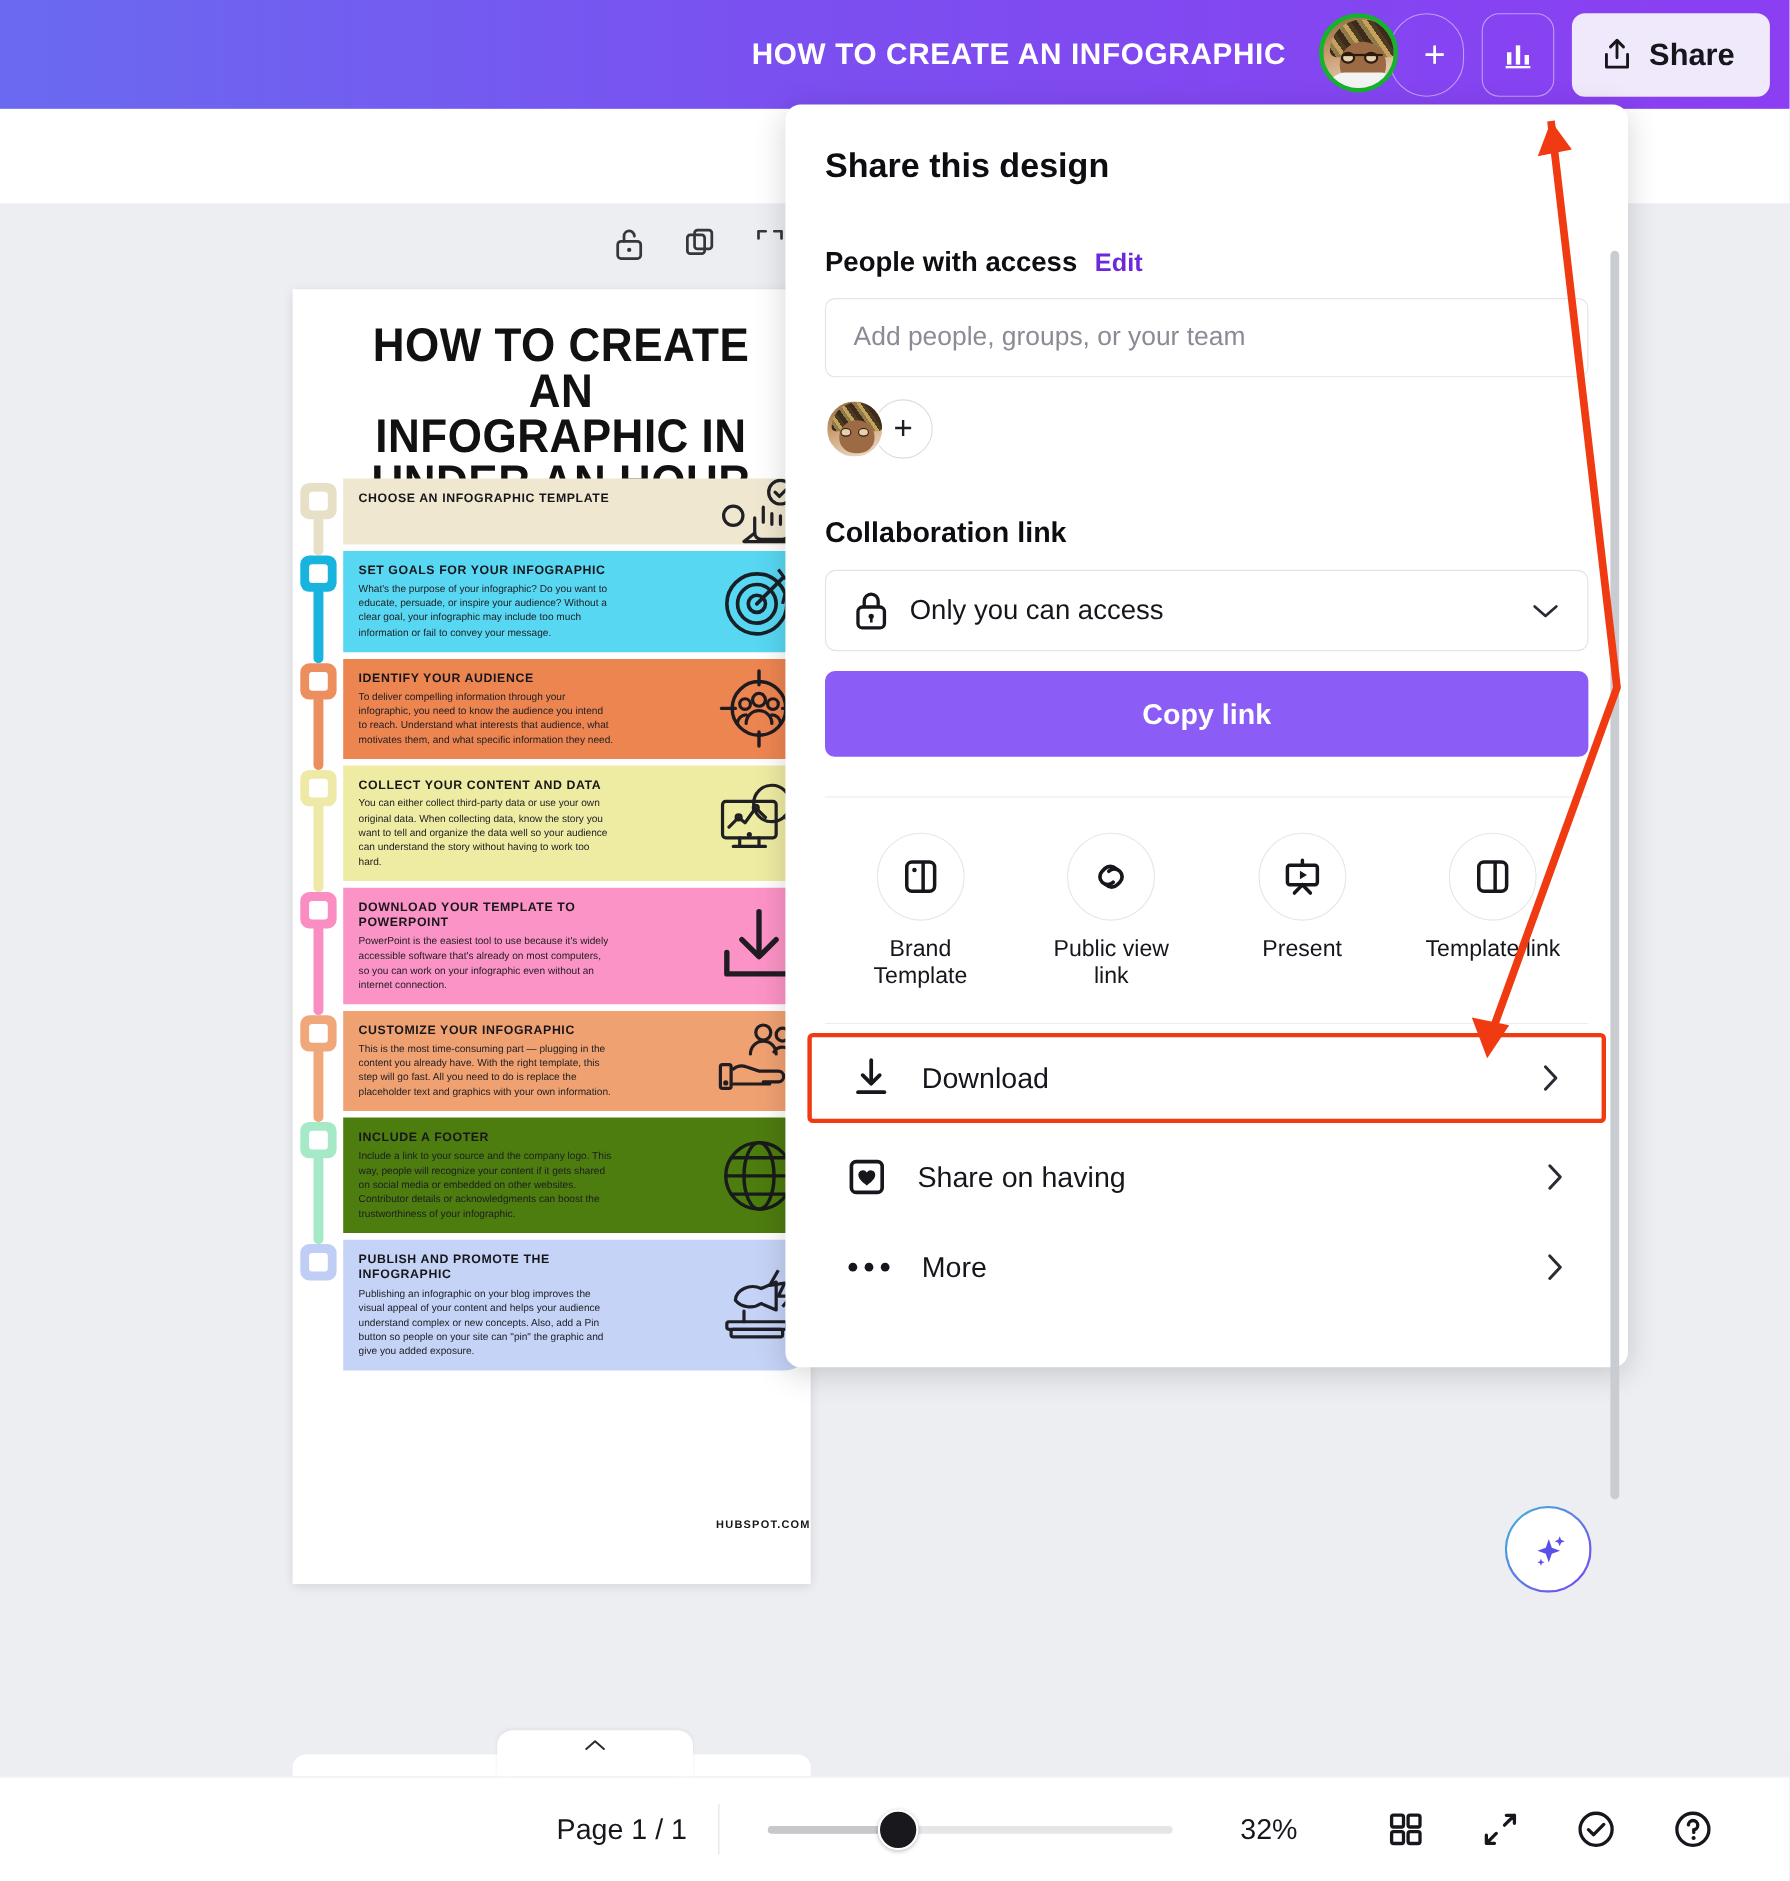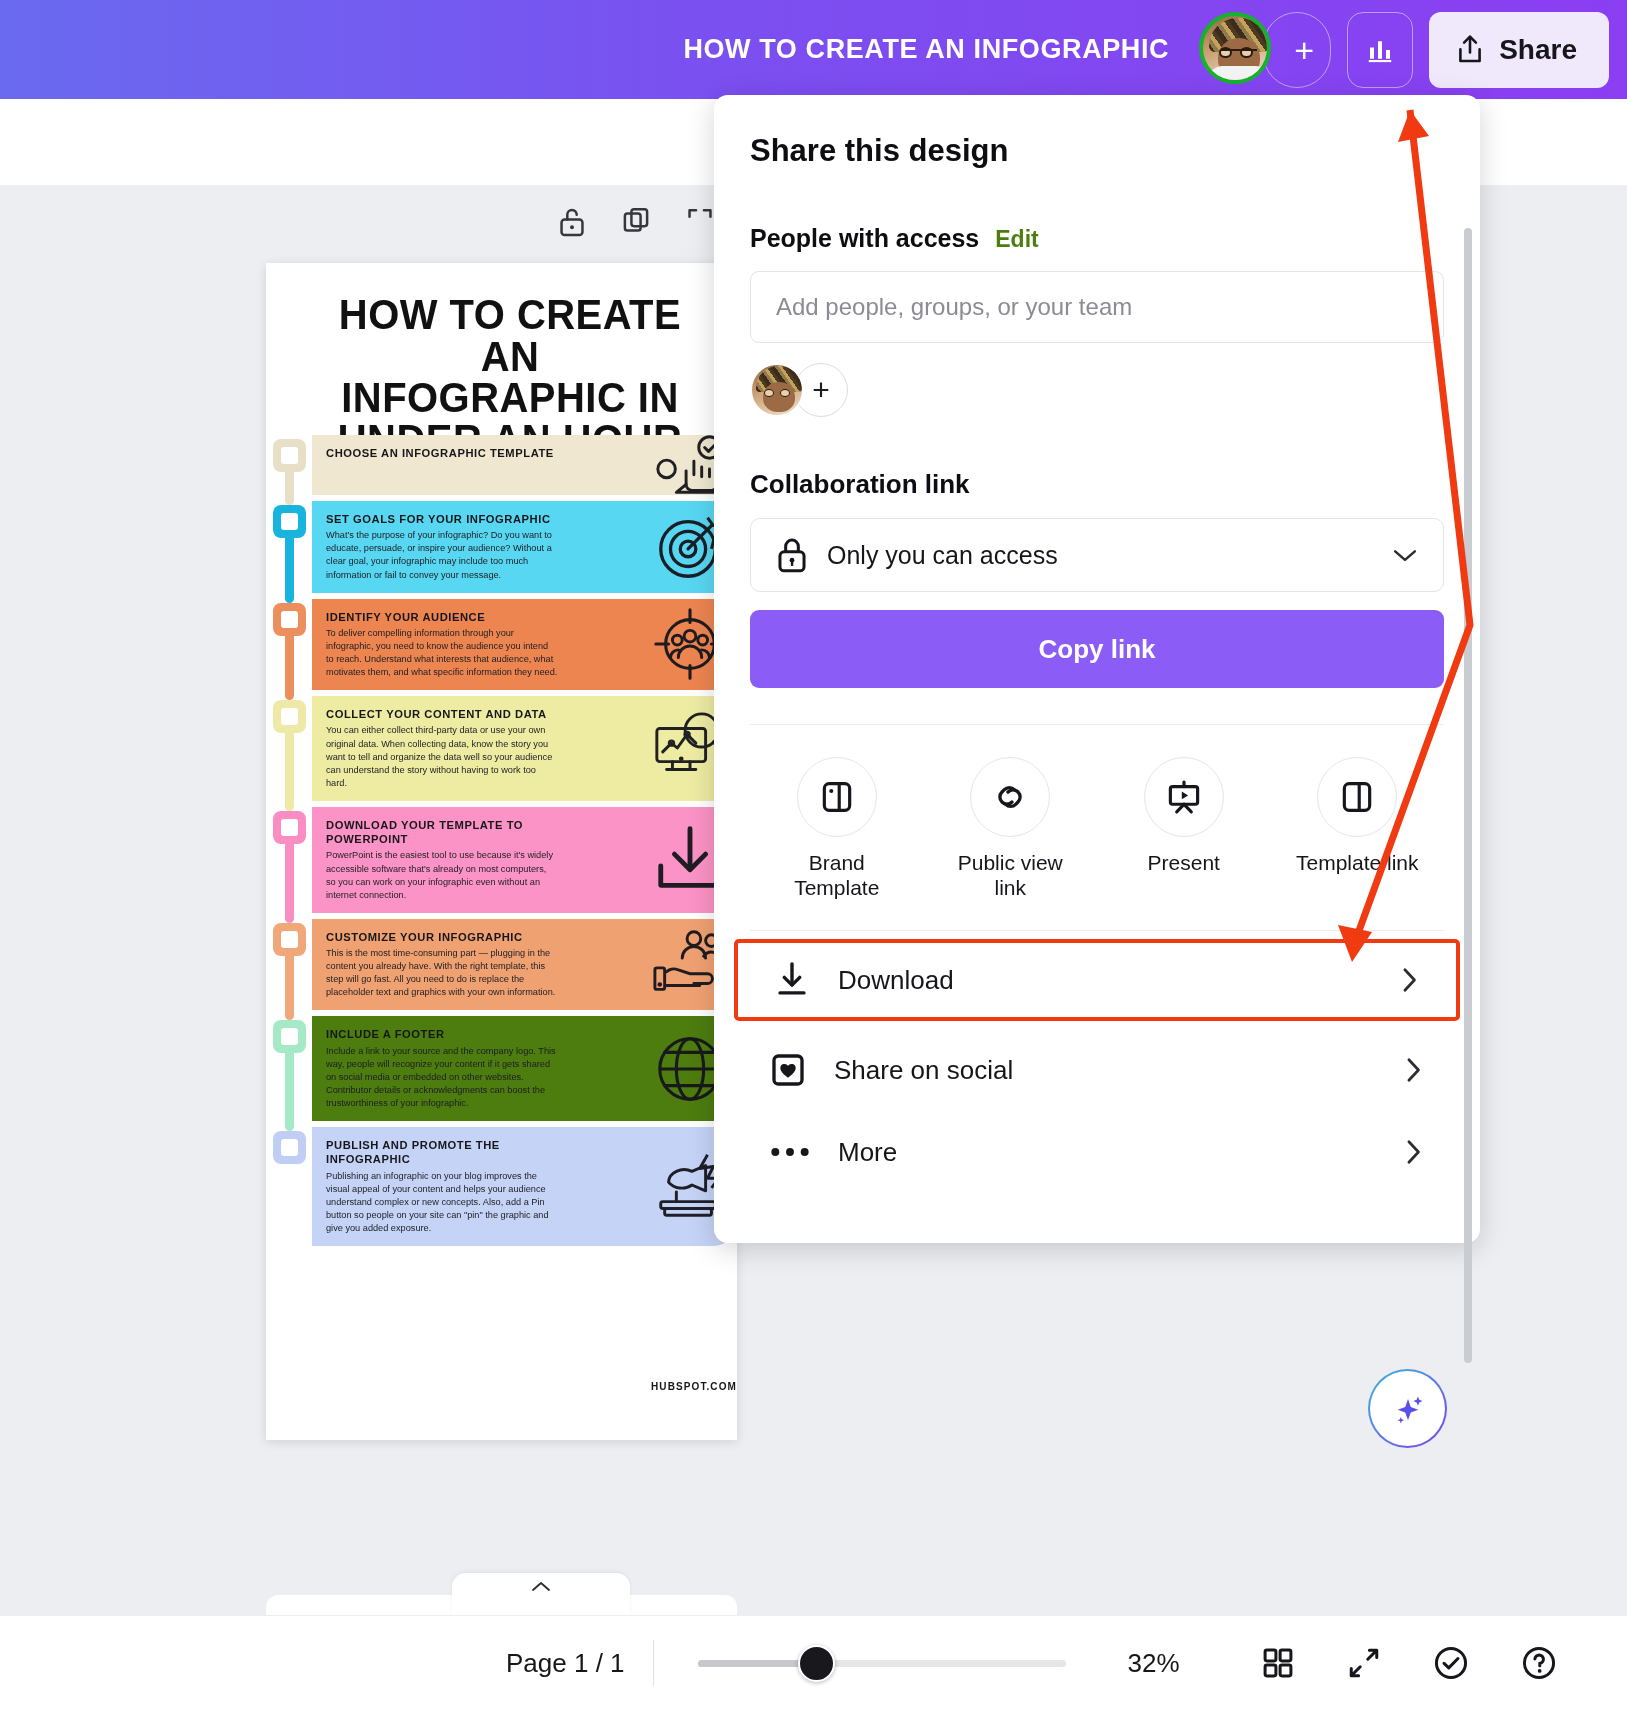--- a/index.html
+++ b/index.html
@@ -122,21 +122,21 @@
 
   
   .share-panel {
     position:absolute; left:714px; top:95px; width:766px; height:1148px;
     background:#fff; border-radius: 14px; box-shadow: 0 6px 28px rgba(0,0,0,.17);
     padding: 38px 36px 0 36px;
   }
   .panel-title { font-size: 31px; font-weight: bold; color:#0d0d12; }
   .section-row { display:flex; align-items:baseline; gap:16px; margin-top: 55px; }
   .section-label { font-size: 25px; font-weight: bold; color:#0d0d12; }
-  .edit-link { font-size: 23px; color:#4d7c0f; font-weight:600; }
+  .edit-link { font-size: 23px; color:#6d28d9; font-weight:600; }
   .people-input {
     margin-top: 18px; height: 72px; border:1.6px solid #e3e3e8; border-radius: 9px;
     display:flex; align-items:center; padding: 0 25px;
     font-size: 24px; color:#8b8b95;
   }
   .people-avatars { margin-top: 20px; display:flex; align-items:center; }
   .mini-avatar {
     width:54px;height:54px;border-radius:50%;border:2px solid #fff;overflow:hidden;position:relative;
     background:linear-gradient(160deg,#8a6a44 0%,#c99b6d 40%,#f0e3d4 100%); z-index:2;
   }
@@ -577,21 +577,21 @@
             <path d="M5 3.5 L12 11 L5 18.5" stroke="#2b2b33" stroke-width="2" fill="none" stroke-linecap="round" stroke-linejoin="round"></path>
           </svg>
         </div>
         <div class="menu-item">
           <span>
             <svg width="40" height="40" viewBox="0 0 24 24">
               <rect x="3.6" y="3.6" width="16.8" height="16.8" rx="2.6" stroke="#16161c" stroke-width="2" fill="none"></rect>
               <path d="M12 16.6 c-3.2 -2.3 -4.6 -4 -4.6 -5.8 a2.5 2.5 0 0 1 4.6 -1.3 a2.5 2.5 0 0 1 4.6 1.3 c0 1.8 -1.4 3.5 -4.6 5.8 Z" fill="#16161c"></path>
             </svg>
           </span>
-          <span class="mi-label">Share on social</span>
+          <span class="mi-label">Share on having</span>
           <svg width="26" height="30" viewBox="0 0 16 22">
             <path d="M5 3.5 L12 11 L5 18.5" stroke="#2b2b33" stroke-width="2" fill="none" stroke-linecap="round" stroke-linejoin="round"></path>
           </svg>
         </div>
         <div class="menu-item">
           <span>
             <svg width="44" height="26" viewBox="0 0 30 14">
               <circle cx="5" cy="7" r="2.7" fill="#16161c"></circle>
               <circle cx="15" cy="7" r="2.7" fill="#16161c"></circle>
               <circle cx="25" cy="7" r="2.7" fill="#16161c"></circle>

